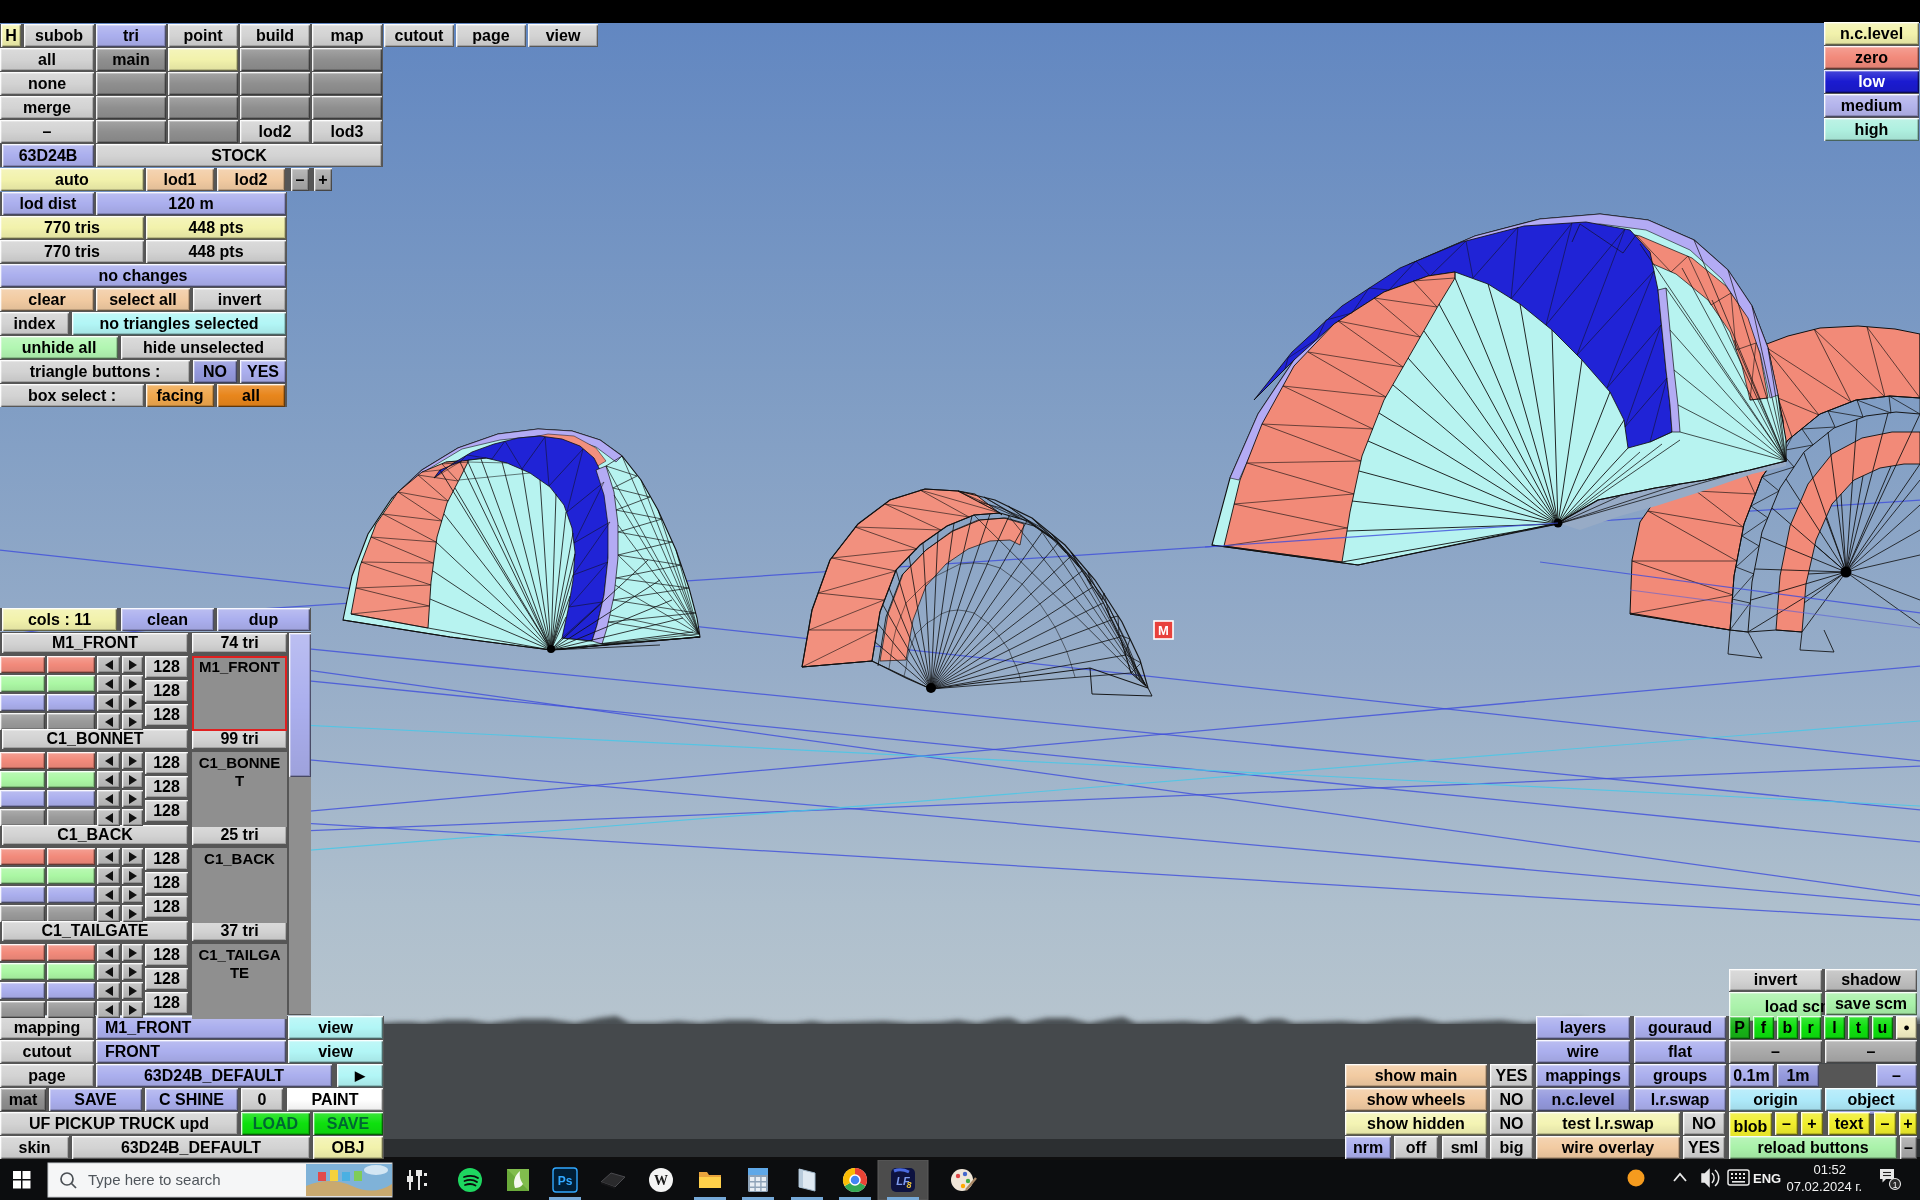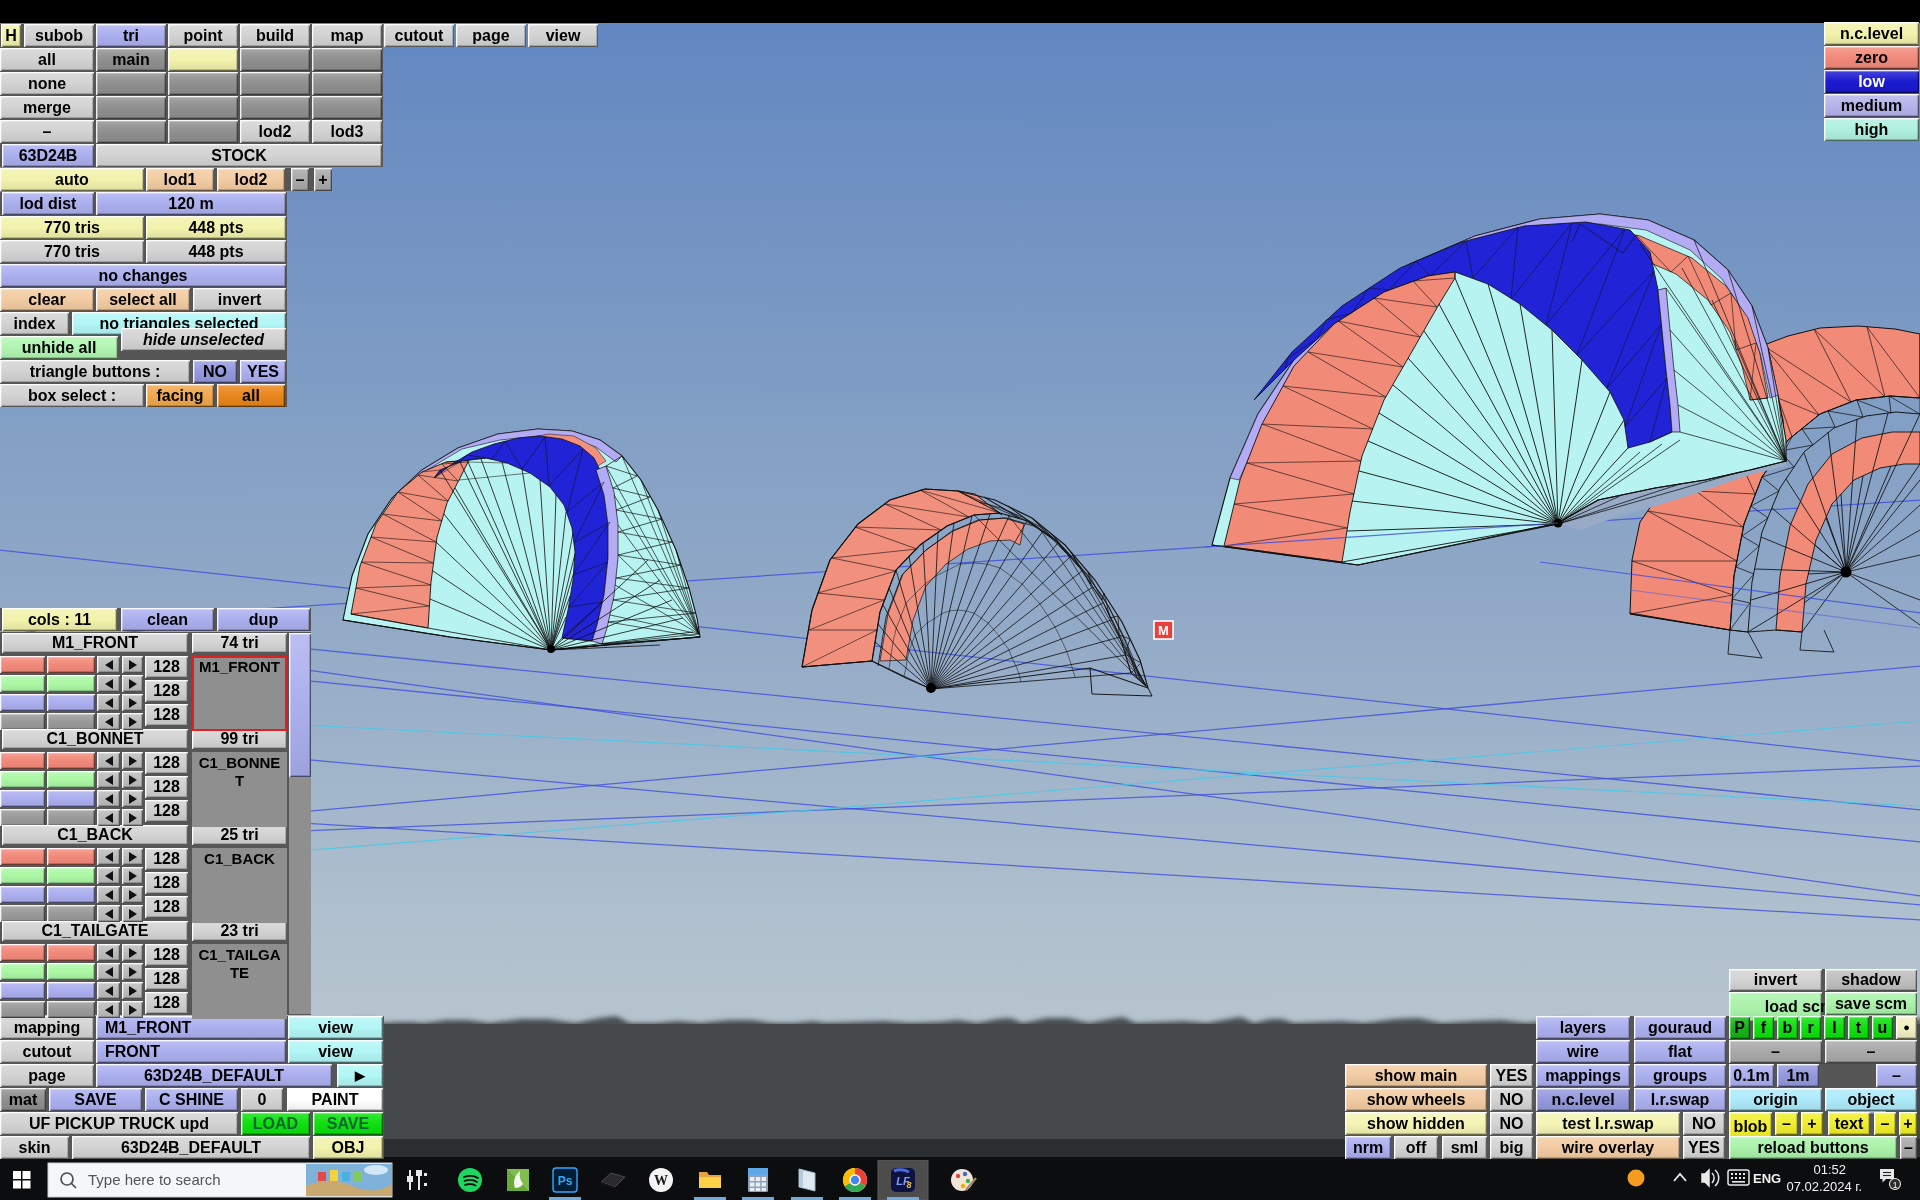--- a/index.html
+++ b/index.html
@@ -474,21 +474,21 @@
 <div class="b" style="left:146px;top:216px;width:140px;height:23px;background-color:#f2f2ac;">448 pts</div>
 <div class="b" style="left:0px;top:240px;width:144px;height:23px;background-color:#d3d3d3;">770 tris</div>
 <div class="b" style="left:146px;top:240px;width:140px;height:23px;background-color:#d3d3d3;">448 pts</div>
 <div class="b" style="left:0px;top:264px;width:286px;height:23px;background-color:#abafee;">no changes</div>
 <div class="b" style="left:0px;top:288px;width:94px;height:23px;background-color:#f2cba2;">clear</div>
 <div class="b" style="left:96px;top:288px;width:94px;height:23px;background-color:#f2cba2;">select all</div>
 <div class="b" style="left:193px;top:288px;width:93px;height:23px;background-color:#d3d3d3;">invert</div>
 <div class="b" style="left:0px;top:312px;width:69px;height:23px;background-color:#d3d3d3;">index</div>
 <div class="b" style="left:72px;top:312px;width:214px;height:23px;background-color:#b2f6f6;">no triangles selected</div>
 <div class="b" style="left:0px;top:336px;width:118px;height:23px;background-color:#b2f6b2;">unhide all</div>
-<div class="b" style="left:121px;top:328px;width:165px;height:23px;background-color:#d3d3d3;font-style:italic;">hide unselected</div>
+<div class="b" style="left:121px;top:336px;width:165px;height:23px;background-color:#d3d3d3;">hide unselected</div>
 <div class="b" style="left:0px;top:360px;width:190px;height:23px;background-color:#d3d3d3;">triangle buttons :</div>
 <div class="b" style="left:193px;top:360px;width:44px;height:23px;background-color:#9499dd;">NO</div>
 <div class="b" style="left:240px;top:360px;width:46px;height:23px;background-color:#abafee;">YES</div>
 <div class="b" style="left:0px;top:384px;width:144px;height:23px;background-color:#d3d3d3;">box select :</div>
 <div class="b" style="left:146px;top:384px;width:68px;height:23px;background-color:#f0a84e;">facing</div>
 <div class="b" style="left:217px;top:384px;width:68px;height:23px;background-color:#e8861c;">all</div>
 <div class="b" style="left:2px;top:608px;width:115px;height:23px;background-color:#f2f2ac;">cols : 11</div>
 <div class="b" style="left:121px;top:608px;width:93px;height:23px;background-color:#abafee;">clean</div>
 <div class="b" style="left:217px;top:608px;width:93px;height:23px;background-color:#abafee;">dup</div>
 <div class="b" style="left:1824px;top:22px;width:95px;height:23px;background-color:#f2f2ac;">n.c.level</div>
@@ -599,21 +599,21 @@
 <div class="b" style="left:0px;top:867px;width:45px;height:17px;background-color:#abf7a4;"></div>
 <div class="b" style="left:47px;top:867px;width:48px;height:17px;background-color:#abf7a4;"></div>
 <div class="b" style="left:0px;top:886px;width:45px;height:17px;background-color:#abafee;"></div>
 <div class="b" style="left:47px;top:886px;width:48px;height:17px;background-color:#abafee;"></div>
 <div class="b" style="left:0px;top:905px;width:45px;height:17px;background-color:#9a9a9a;"></div>
 <div class="b" style="left:47px;top:905px;width:48px;height:17px;background-color:#9a9a9a;"></div>
 <div class="b" style="left:145px;top:848px;width:43px;height:22px;background-color:#cfcfcf;">128</div>
 <div class="b" style="left:145px;top:872px;width:43px;height:22px;background-color:#cfcfcf;">128</div>
 <div class="b" style="left:145px;top:896px;width:43px;height:22px;background-color:#cfcfcf;">128</div>
 <div class="b" style="left:2px;top:921px;width:186px;height:20px;background-color:#d3d3d3;">C1_TAILGATE</div>
-<div class="b" style="left:192px;top:921px;width:95px;height:20px;background-color:#d3d3d3;">23 tri</div>
+<div class="b" style="left:192px;top:921px;width:95px;height:20px;background-color:#d3d3d3;">37 tri</div>
 <div class="b" style="left:0px;top:944px;width:45px;height:17px;background-color:#f28a7b;"></div>
 <div class="b" style="left:47px;top:944px;width:48px;height:17px;background-color:#f28a7b;"></div>
 <div class="b" style="left:0px;top:963px;width:45px;height:17px;background-color:#abf7a4;"></div>
 <div class="b" style="left:47px;top:963px;width:48px;height:17px;background-color:#abf7a4;"></div>
 <div class="b" style="left:0px;top:982px;width:45px;height:17px;background-color:#abafee;"></div>
 <div class="b" style="left:47px;top:982px;width:48px;height:17px;background-color:#abafee;"></div>
 <div class="b" style="left:0px;top:1001px;width:45px;height:17px;background-color:#9a9a9a;"></div>
 <div class="b" style="left:47px;top:1001px;width:48px;height:17px;background-color:#9a9a9a;"></div>
 <div class="b" style="left:145px;top:944px;width:43px;height:22px;background-color:#cfcfcf;">128</div>
 <div class="b" style="left:145px;top:968px;width:43px;height:22px;background-color:#cfcfcf;">128</div>

